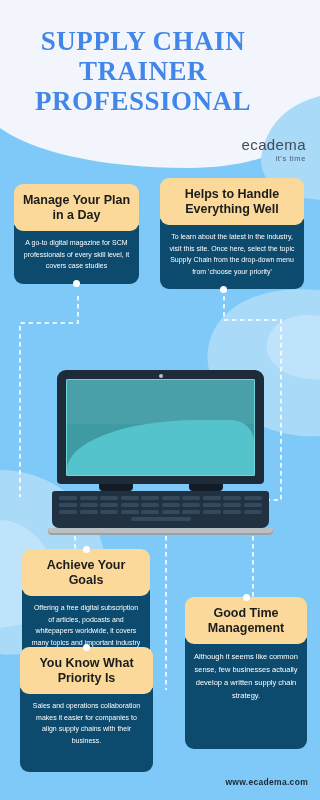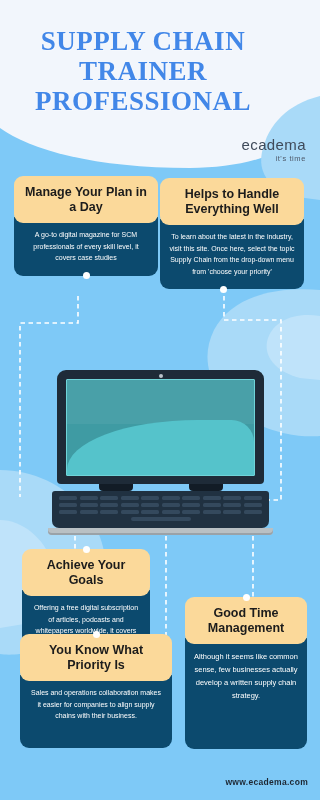--- a/index.html
+++ b/index.html
@@ -90,25 +90,25 @@
 
   .dot {
     position:absolute;
     width:7px; height:7px;
     border-radius:50%;
     background:#ffffff;
     z-index:7;
   }
 
   
-  #card-manage   { left:14px;  top:176px; width:144px; }
+  #card-manage   { left:14px;  top:184px; width:125px; }
   #card-helps    { left:160px; top:178px; width:144px; }
   #card-achieve  { left:22px;  top:549px; width:128px; }
   #card-good     { left:185px; top:597px; width:122px; }
-  #card-priority { left:20px;  top:634px; width:152px; }
+  #card-priority { left:20px;  top:647px; width:133px; }
 
   #card-helps .card-head { font-size:12.5px; }
   #card-good  .card-body { font-size:7.5px; line-height:1.75; }
   #card-priority .card-body { font-size:7px; }
 
   
   .laptop { position:absolute; left:57px; top:370px; width:207px; z-index:4; }
   .lid {
     background:#1e2b38;
     border:0;

